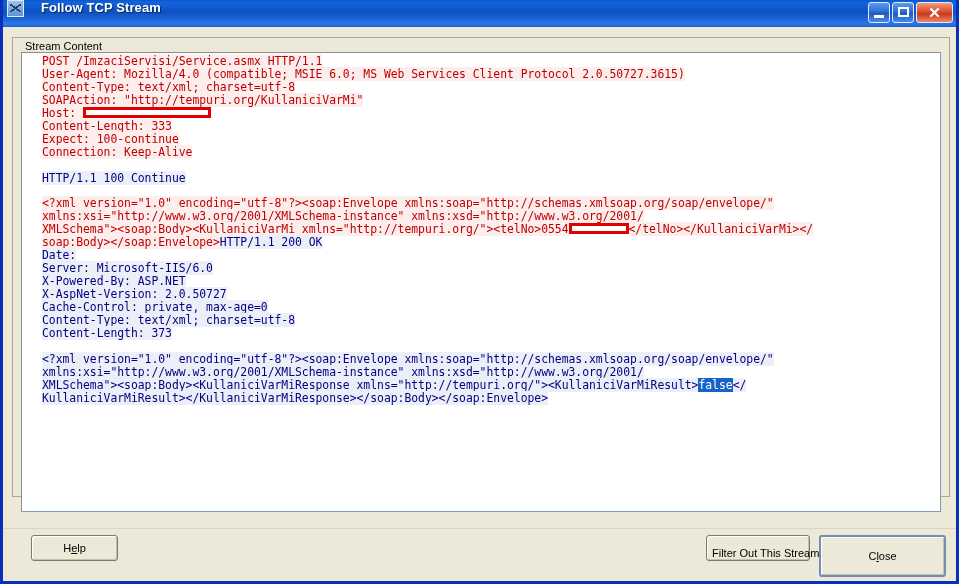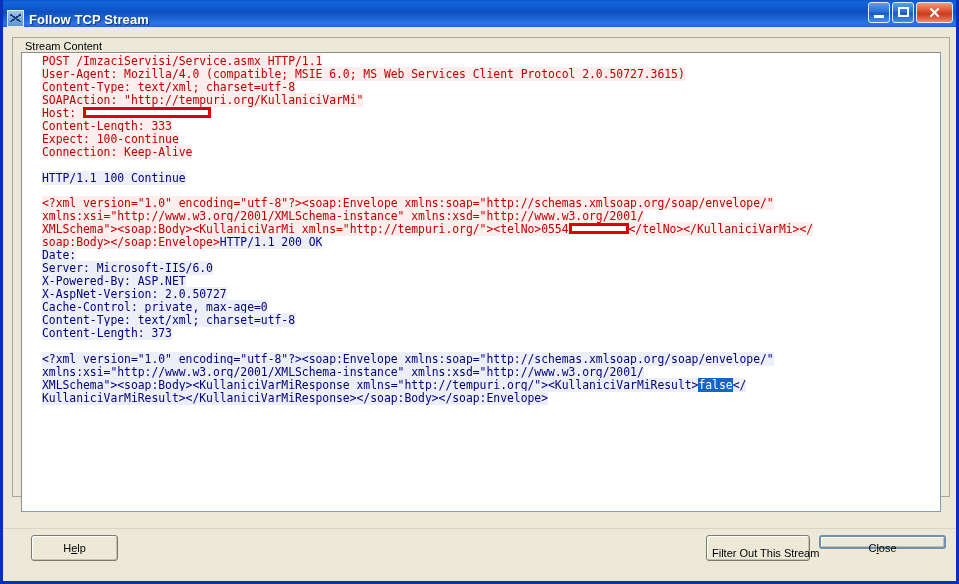--- a/index.html
+++ b/index.html
@@ -22,23 +22,24 @@
     overflow: hidden;
   }
 
   
   .titlebar {
     height: 27px;
     background: linear-gradient(to bottom,
         #0a56c8 0%, #1363dd 8%, #0c51c2 45%,
         #1356c6 52%, #2a76e8 88%, #1f63cf 100%);
     display: flex;
-    align-items: flex-end;
+    align-items: flex-start;
     padding: 0 2px 0 4px;
     position: relative;
+    gap: 12px;
   }
   .title-icon {
     width: 17px;
     height: 17px;
     margin-right: 5px;
     background: linear-gradient(to bottom,#9fc4ec,#5e93cf);
     border: 1px solid #dfe9f5;
     box-sizing: border-box;
     position: relative;
     flex: none;
@@ -310,21 +311,21 @@
     height: 26px;
     line-height: 24px;
     text-align: center;
     padding: 5px;
   }
   .btn-close {
     position: absolute;
     right: 10px;
     top: 6px;
     width: 127px;
-    height: 14px;
+    height: 42px;
     line-height: 22px;
     text-align: center;
     padding: 0;
     border: 2px solid #6f8fb4;
   }
 </style>
 </head>
 <body>
 
 <div class="window">

